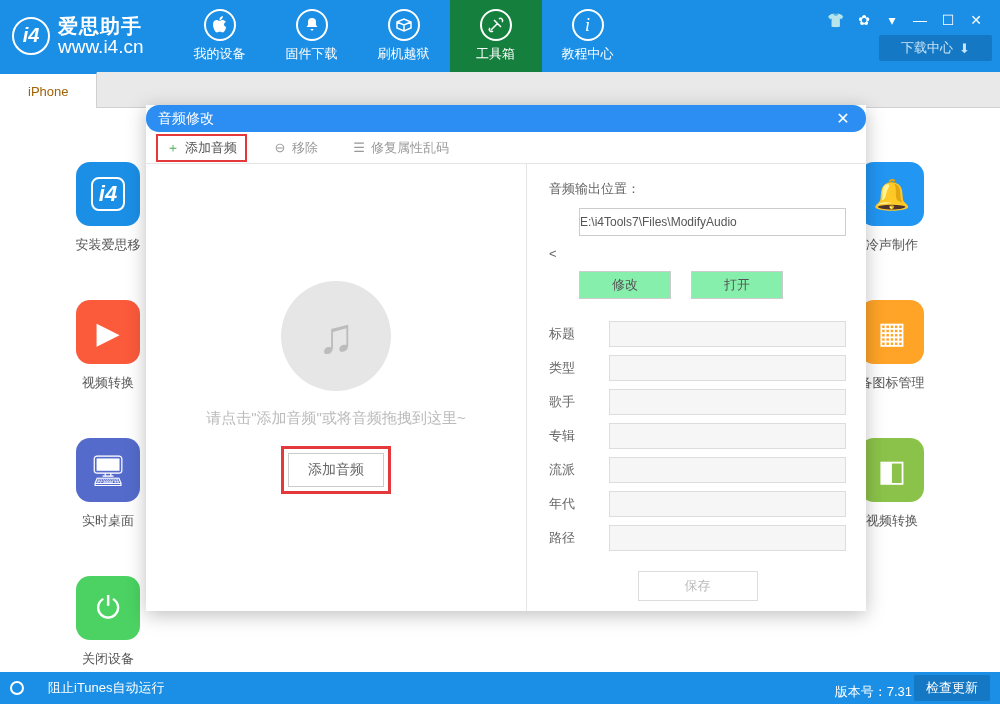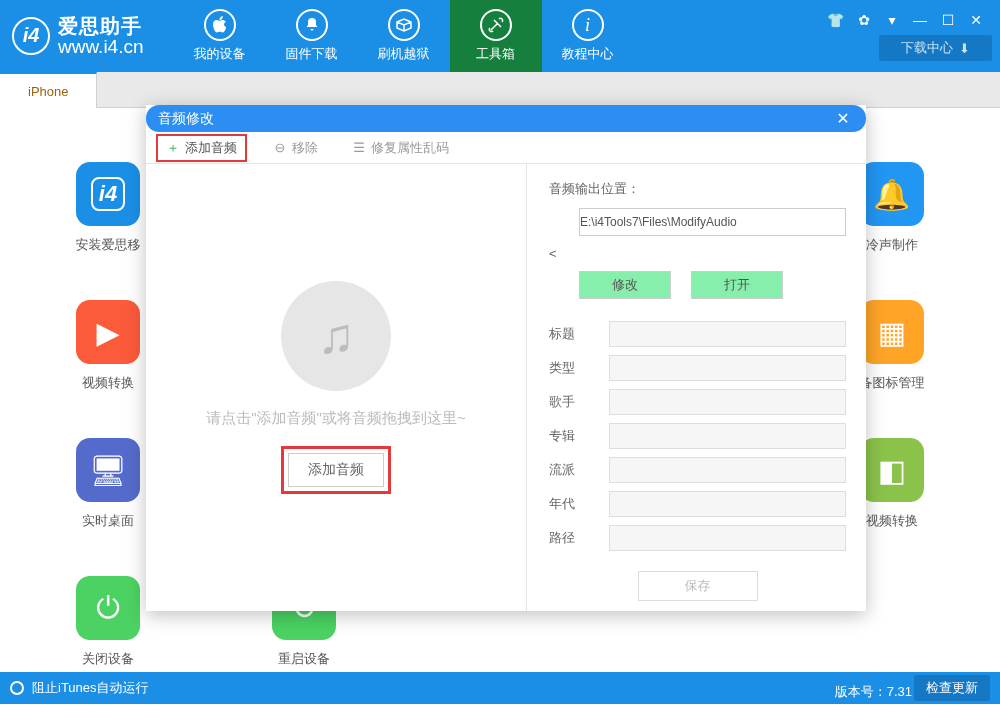--- a/index.html
+++ b/index.html
@@ -56,21 +56,21 @@
 .output-path { border:1px solid #ccc; padding:6px 0; font-size:12px; color:#555; margin-left:30px; }
 .path-btns { display:flex; gap:20px; margin-left:30px; }
 .path-btn { width:92px; height:28px; border:1px solid #ccc; background:#86efac; display:flex; align-items:center; justify-content:center; font-size:13px; color:#555; cursor:pointer; }
 .field-row { display:flex; align-items:center; gap:26px; }
 .field-label { width:34px; white-space:nowrap; }
 .field-input { flex:1; height:26px; border:1px solid #ddd; background:#f6f6f6; }
 .save-btn { width:120px; height:30px; border:1px solid #ddd; background:#fff; color:#bbb; font-size:13px; align-self:center; margin-top:12px; display:flex; align-items:center; justify-content:center; }
 
 
 .statusbar { height: 32px; background:#1b8fe6; color:#fff; display:flex; align-items:center; padding:0 10px; font-size:13px; }
-.status-left { display:flex; align-items:center; gap:8px; }
+.status-left { display:flex; align-items:center; gap:24px; }
 .status-circle { width:14px; height:14px; border:2px solid #fff; border-radius:50%; }
 .status-right { margin-left:auto; display:flex; align-items:flex-end; gap:2px; }
 .check-update { background:#1578c4; padding:4px 12px; border-radius:2px; }
 </style>
 </head>
 <body>
 
 <div class="header">
   <div class="logo">
     <div class="logo-icon">i4</div>
@@ -174,24 +174,20 @@
     <div style="visibility:hidden"></div>
     <div class="grid-item">
       <div class="grid-icon" style="background:#8bc34a">◧</div>
       <span>视频转换</span>
     </div>
 
     <div class="grid-item">
       <div class="grid-icon" style="background:#4bd262">⏻</div>
       <span>关闭设备</span>
     </div>
-    <div class="grid-item">
-      <div class="grid-icon" style="background:#4bd262">↻</div>
-      <span>重启设备</span>
-    </div>
   </div>
 </div>
 
 <div class="modal">
   <div class="modal-title">
     <span>音频修改</span>
     <div class="modal-close">✕</div>
   </div>
   <div class="modal-toolbar">
     <div class="toolbar-btn enabled highlight">

